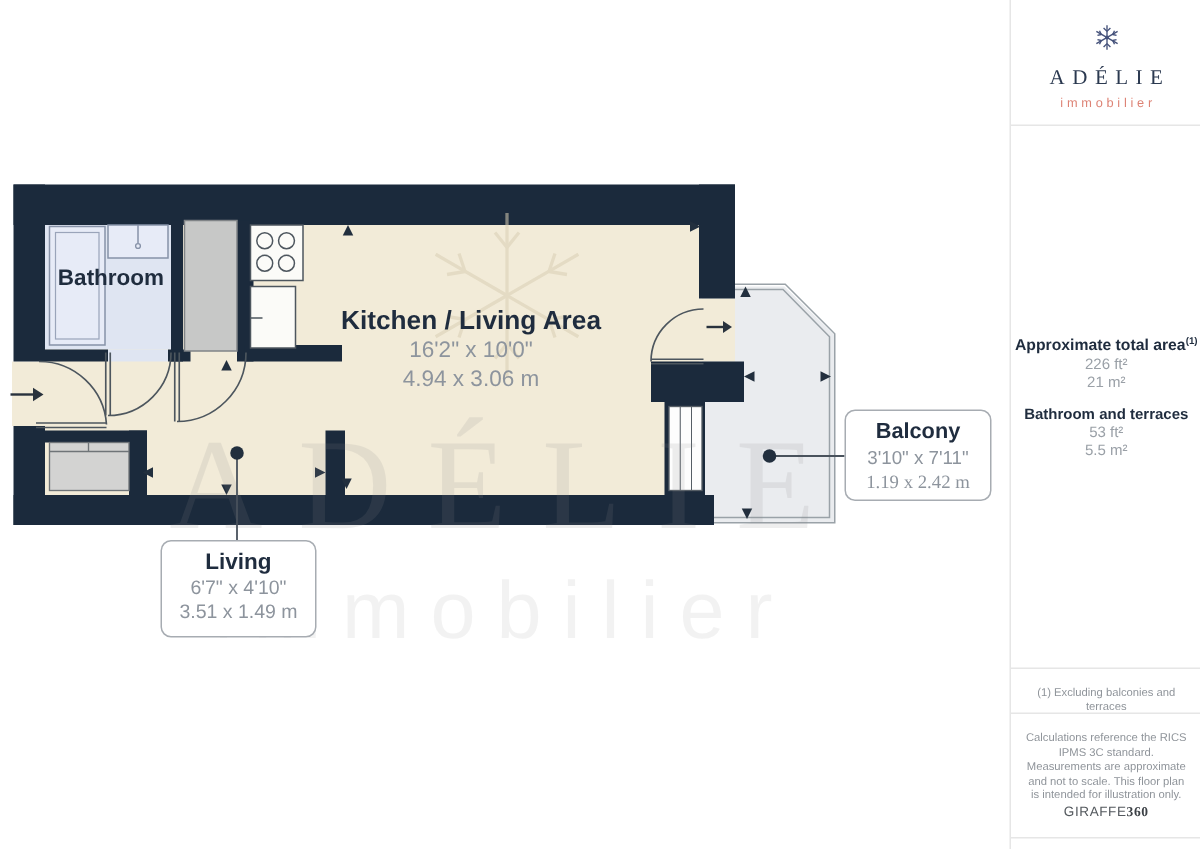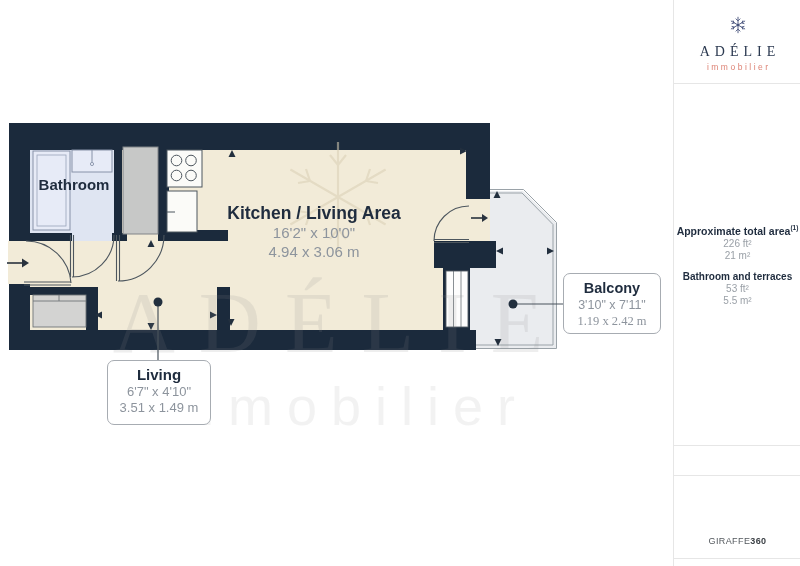--- a/index.html
+++ b/index.html
@@ -52,21 +52,21 @@
   .stat-label{color:var(--label-navy);font-size:10.5px;font-weight:bold;line-height:13px;}
   .stat-label sup{font-size:6.5px;}
   .stat-val{color:var(--muted-gray);font-size:10px;line-height:12.5px;}
   .gap{height:7px;}
   .footnote{position:absolute;left:4px;top:457px;width:119px;text-align:center;
             color:#8f949a;font-size:7.5px;}
   .disclaimer{position:absolute;left:9px;top:487px;width:109px;text-align:center;
               color:#8f949a;font-size:7.5px;line-height:9.5px;}
   .brandline{position:absolute;left:0;top:536px;width:127px;text-align:center;
              color:#54595e;font-size:9px;letter-spacing:0.4px;}
-  .brandline b{color:#3c4146;}
+  .brandline b{color:#3c4146;font-family:Liberation Serif, serif;}
 </style>
 </head>
 <body>
 
 <div id="stage">
 
   <svg id="plan-svg" width="800" height="566" viewBox="0 0 800 566">
 
     <g>
       <polygon class="floor-balcony" points="468,191 523,191 556,223 556,348 468,348"></polygon>
@@ -258,17 +258,19 @@
       <div class="stat-label"><span>Approximate total area</span><sup>(1)</sup></div>
       <div class="stat-val">226 ft²</div>
       <div class="stat-val">21 m²</div>
       <div class="gap"></div>
       <div class="stat-label" style="font-size:10px;">Bathroom and terraces</div>
       <div class="stat-val">53 ft²</div>
       <div class="stat-val">5.5 m²</div>
     </div>
 
     <div class="hr" style="top:445px;"></div>
+    <div class="footnote">(1) Excluding balconies and terraces</div>
     <div class="hr" style="top:475px;"></div>
+    <div class="disclaimer">Calculations reference the RICS IPMS 3C standard. Measurements are approximate and not to scale. This floor plan is intended for illustration only.</div>
     <div class="brandline"><span>GIRAFFE</span><b>360</b></div>
     <div class="hr" style="top:558px;"></div>
   </div>
 </div>
 
 </body></html>

